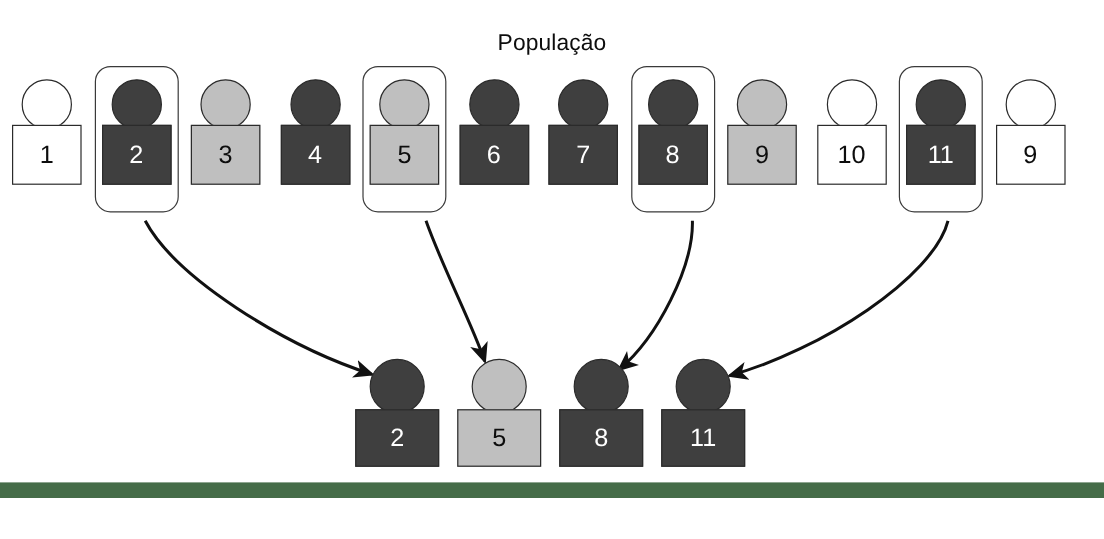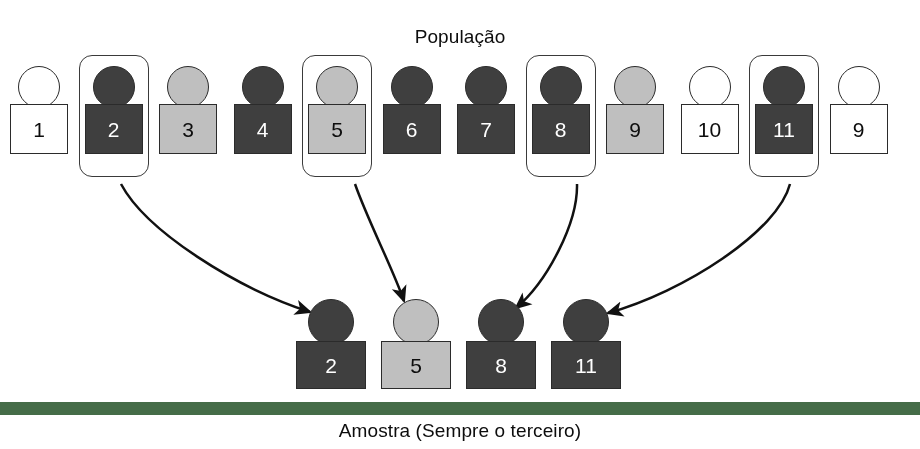--- a/index.html
+++ b/index.html
@@ -220,16 +220,15 @@
       <div class="unit" style="left: 466px;">
         <div class="circle fill-dark"></div>
         <div class="box fill-dark">8</div>
       </div>
       <div class="unit" style="left: 551px;">
         <div class="circle fill-dark"></div>
         <div class="box fill-dark">11</div>
       </div>
     </div>
 
-  <div class="title" id="sample-title">Amostra (Sempre o terceiro)</div>
 
   <div id="footer-bar"></div>
 </div>
 
 </body></html>

